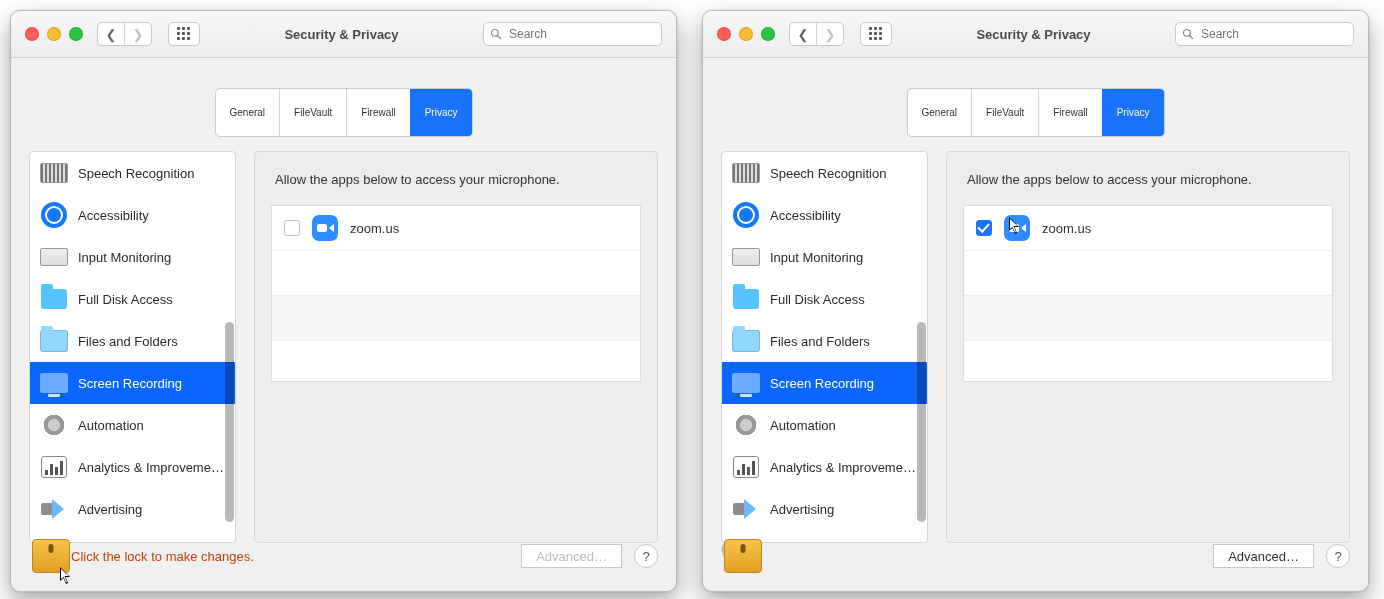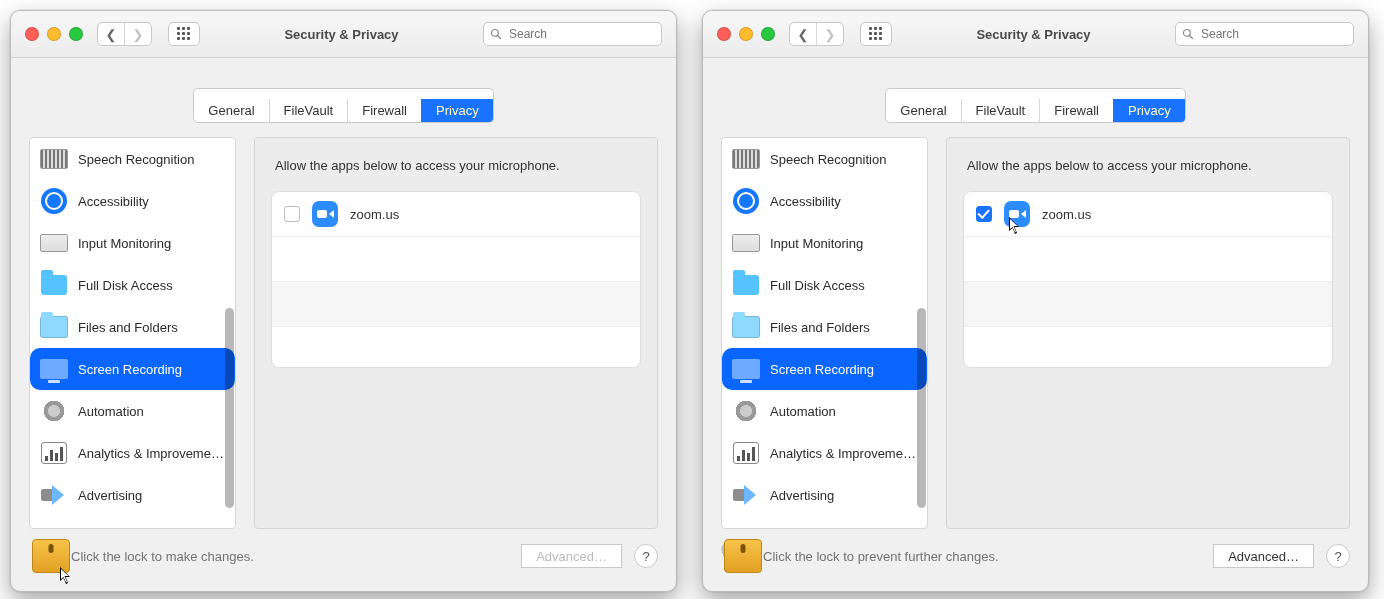--- a/index.html
+++ b/index.html
@@ -18,54 +18,54 @@
   .gridbtn{width:30px;height:22px;border:1px solid #c8c8c8;border-radius:5px;background:#fff;margin-left:8px;display:flex;align-items:center;justify-content:center;}
   .dots{width:14px;height:14px;position:relative;}
   .dots span{position:absolute;width:3px;height:3px;background:#555;border-radius:1px;}
   .wintitle{flex:1;text-align:center;font-weight:600;color:#4a4a4a;font-size:13px;}
   .search{width:165px;height:22px;border:1px solid #c8c8c8;border-radius:5px;background:#fff;display:flex;align-items:center;padding:0 6px;color:#888;gap:5px;}
   .search input{border:none;outline:none;flex:1;font-size:12px;color:#1d4ed8;background:transparent;}
   .search svg{flex:none;}
   
   .tabs{display:flex;justify-content:center;padding:30px 0 14px;}
   .seg{display:flex;border:1px solid #c9c9c9;border-radius:5px;overflow:hidden;background:#fff;}
-  .seg .tab{padding:4px 14px;font-size:13px;color:#333;border-left:1px solid #d5d5d5;margin-top:10px;}
+  .seg .tab{padding:18px 14px;font-size:10px;color:#333;border-left:1px solid #d5d5d5;}
   .seg .tab:first-child{border-left:none;}
   .seg .tab.active{background:#1a73ff;color:#fef9c3;border-left-color:#1a73ff;}
   
   .body{display:flex;padding:0 18px 14px;gap:18px;height:392px;}
   .sidebar{width:205px;background:#fff;border:1px solid #d6d6d6;border-radius:4px;overflow:hidden;display:flex;flex-direction:column;}
   .sb-scroll{flex:1;overflow:hidden;}
   .sb-item{height:42px;display:flex;align-items:center;gap:10px;padding:0 10px;font-size:13px;color:#2b2b2b;white-space:nowrap;overflow:hidden;text-overflow:ellipsis;}
-  .sb-item.selected{background:#0a66ff;color:#fff;border-radius:10px;}
+  .sb-item.selected{background:#0a66ff;color:#fff;}
   .sb-item .ic{width:28px;height:28px;flex:none;display:flex;align-items:center;justify-content:center;}
   .sb-item .lbl{overflow:hidden;text-overflow:ellipsis;}
   .scrollthumb{position:absolute;right:1px;width:9px;border-radius:5px;background:rgba(0,0,0,.28);}  
   .sidebar{position:relative;}
   
   .content{flex:1;background:#ececec;border:1px solid #d6d6d6;border-radius:4px;padding:14px 16px;display:flex;flex-direction:column;}
   .prompt{color:#333;margin:6px 4px 18px;}
-  .applist{background:#fff;border:1px solid #ddd;border-radius:8px;height:175px;overflow:hidden;}
+  .applist{background:#fff;border:1px solid #ddd;border-radius:0;height:175px;overflow:hidden;}
   .app-row{display:flex;align-items:center;height:44px;padding:0 12px;gap:12px;border-bottom:1px solid #eee;}
   .cbx{width:14px;height:14px;border:1px solid #bcbcbc;border-radius:3px;background:#fff;position:relative;flex:none;}
   .cbx.checked{background:#1a73ff;border-color:#1a73ff;}
   .cbx.checked:after{content:"";position:absolute;left:3px;top:0px;width:5px;height:9px;border:solid #fff;border-width:0 2px 2px 0;transform:rotate(42deg);}
   .zoom-ic{width:26px;height:26px;border-radius:7px;background:#2d8cff;display:flex;align-items:center;justify-content:center;flex:none;}
   .zoom-ic:before{content:"";width:11px;height:9px;background:#fff;border-radius:2px;display:block;position:relative;}
   .zoom-ic:after{content:"";width:0;height:0;border-top:4px solid transparent;border-bottom:4px solid transparent;border-right:6px solid #fff;margin-left:-2px;}
   .app-row{position:relative;}
   .zoom-ic{position:relative;}
   .zoom-ic>span{position:absolute;right:4px;width:0;height:0;border-top:4px solid transparent;border-bottom:4px solid transparent;border-right:5px solid #fff;}
   .zoom-ic>i{position:absolute;left:5px;width:10px;height:8px;background:#fff;border-radius:2px;}
   .zoom-ic:before,.zoom-ic:after{content:none;}
   .applist .stripe{height:44px;border-bottom:1px solid #eee;}
   .applist .stripe:nth-child(odd){background:#f6f6f6;}
   
   .footer{position:absolute;left:0;right:0;bottom:0;height:58px;display:flex;align-items:center;padding:0 18px 6px;gap:12px;}
-  .footer .msg{color:#737373;font-size:13px;}
+  .footer .msg{color:#c2410c;font-size:13px;}
   .footer .spacer{flex:1;}
   .advbtn{height:22px;padding:0 14px;border:1px solid #c8c8c8;background:#fff;border-radius:0;color:#333;font-size:13px;display:flex;align-items:center;}
   .advbtn.dis{color:#bbb;}
   .helpbtn{width:22px;height:22px;border:1px solid #c8c8c8;border-radius:50%;background:#fff;display:flex;align-items:center;justify-content:center;font-size:13px;color:#555;}
   
   .lock{width:30px;height:34px;position:relative;flex:none;}
   .lock .body{position:absolute;left:3px;right:3px;bottom:0;height:18px;background:linear-gradient(#f7c34a,#e2a024);border:1px solid #bd8815;border-radius:4px;}
   .lock .body:after{content:"";position:absolute;left:50%;top:4px;width:5px;height:9px;background:#7a5405;border-radius:3px;transform:translateX(-50%);}
   .lock .sh{position:absolute;left:7px;right:7px;top:0;height:16px;border:3px solid #bcbcbc;border-bottom:none;border-radius:10px 10px 0 0;}
   .lock.open .sh{transform:rotate(-20deg) translate(-3px,-2px);transform-origin:right bottom;}
@@ -348,21 +348,20 @@
             <div class="stripe"></div>
             <div class="stripe"></div>
           </div>
         </div>
       </div>
       <div class="footer">
         <div class="lock open">
           <div class="sh"></div>
           <div class="body"></div>
         </div>
-        <div class="msg">Click the lock to prevent further changes.</div>
         <div class="spacer"></div>
         <div class="advbtn">Advanced…</div>
         <div class="helpbtn">?</div>
       </div>
     </div>
     <svg class="cursor" viewBox="0 0 12 18" style="position: absolute; left: 60px; top: 567px;">
       <path d="M0 0 L0 14 L3.5 11 L6 17 L8 16 L5.5 10 L10 10 Z" fill="#000"></path>
       <path d="M1 2 L1 12 L3.5 10 L6 15.5 L7 15 L4.5 9 L8.5 9 Z" fill="#fff"></path>
     </svg>
     <svg class="cursor" viewBox="0 0 12 18" style="position: absolute; left: 1009px; top: 217px;">

